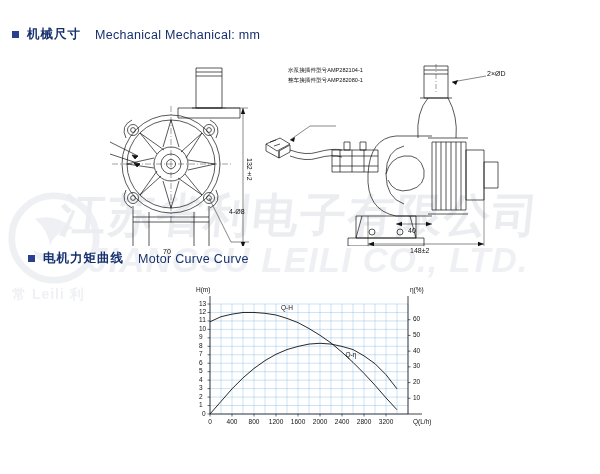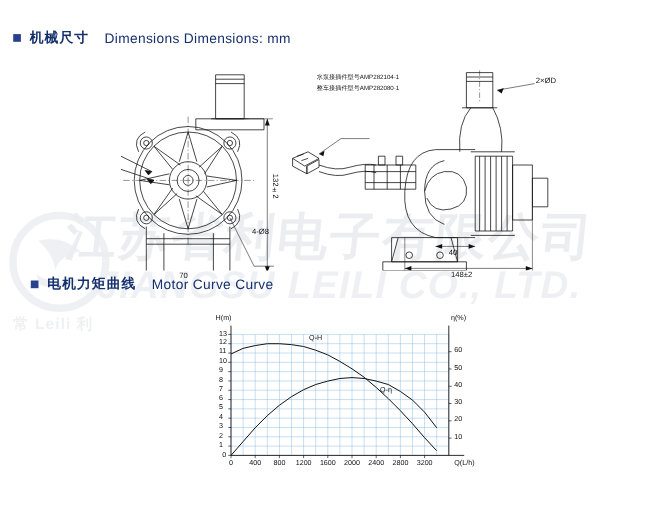--- a/index.html
+++ b/index.html
@@ -101,21 +101,21 @@
       <path d="M28 62 q20 12 44 2 q-18 16 -40 8z" fill="#dfe3e9"></path>
     </svg>
     <div class="wm-sub">常 Leili 利</div>
     <div class="wm-text">江苏省利电子有限公司</div>
     <div class="wm-text2">JIANGSU LEILI CO., LTD.</div>
   </div>
 
   <div class="sec" id="sec-dim">
     <span class="bullet"></span>
     <span class="cn">机械尺寸</span>
-    <span class="en">Dimensions Dimensions: mm</span>
+    <span class="en">Mechanical Mechanical: mm</span>
   </div>
 
   <div class="draw">
     <svg width="600" height="200" viewBox="0 0 600 200">
       <g stroke="#111" fill="none" stroke-width="0.7" stroke-linejoin="round">
 
         <path d="M196 22 h26 v40 h-26 z"></path>
         <path d="M196 26 h26 M196 30 h26"></path>
         <path d="M192 62 h34"></path>
 

